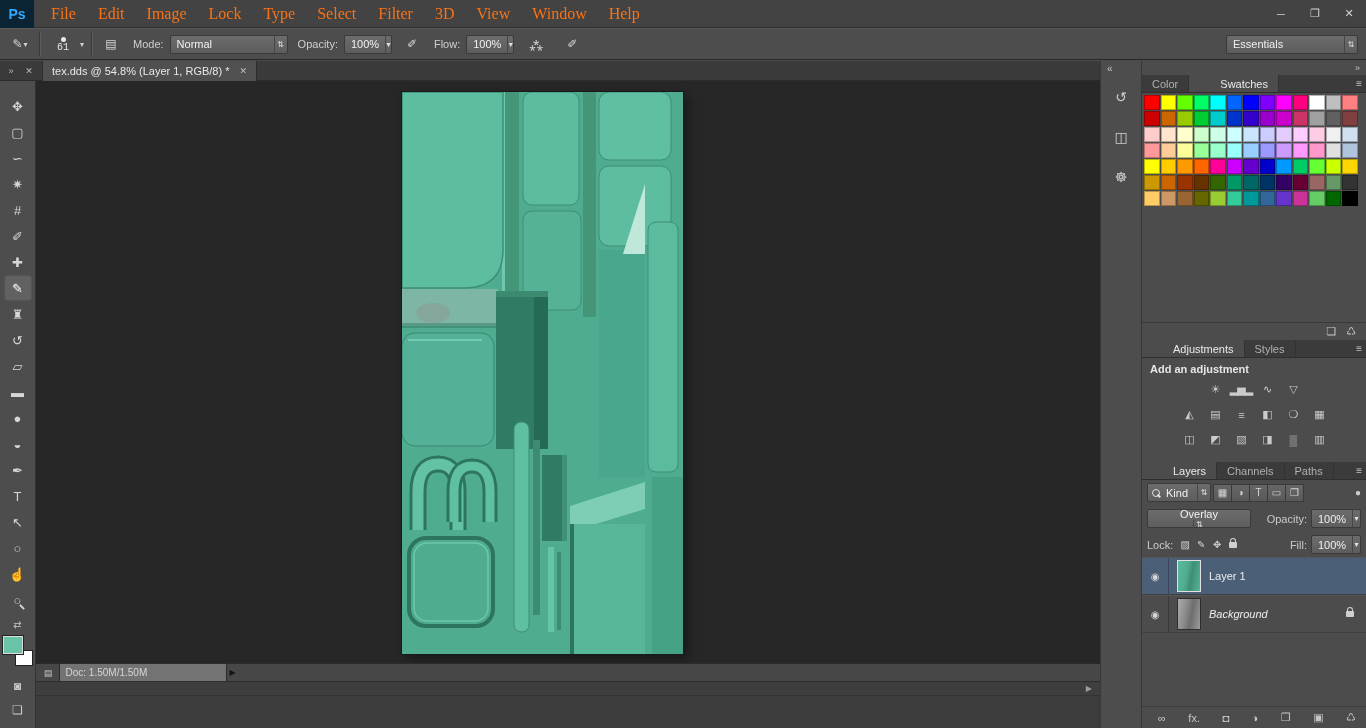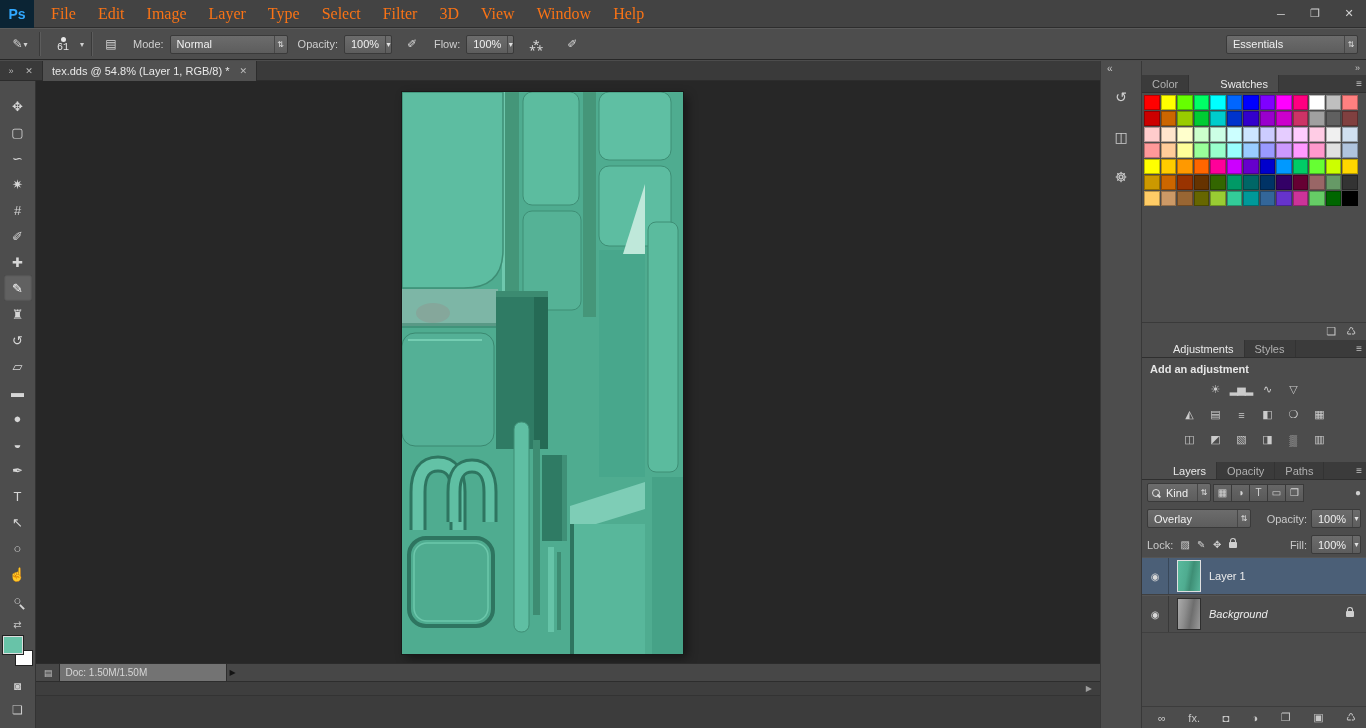--- a/index.html
+++ b/index.html
@@ -91,21 +91,21 @@
   #layers-panel{flex:1;}
   .lp-row{display:flex;align-items:center;padding:0 5px;flex:none;}
   .lp-filter{height:25px;gap:3px;}
   .kind-field{width:64px;}
   .mag{position:relative;width:8px;height:8px;margin-left:4px;}
   .mag::before{content:"";position:absolute;width:6px;height:6px;border:1px solid #E0E0E0;border-radius:50%;left:0;top:0;}
   .mag::after{content:"";position:absolute;width:4px;height:1.5px;background:#E0E0E0;transform:rotate(45deg);right:-1px;bottom:0;}
   .f-icon{width:19px;height:18px;background:linear-gradient(#666,#595959);border:1px solid #3A3A3A;display:flex;align-items:center;justify-content:center;color:#D5D5D5;font-size:10px;margin-left:-1px;}
   .f-toggle{margin-left:auto;color:#CFCFCF;font-size:10px;}
   .lp-blend{height:27px;}
-  .blend-field{width:104px;}
+  .blend-field{width:104px;flex-direction:column;}
   .small-label{color:#C9C9C9;font-size:11px;}
   .combo{width:50px;}
   .lp-lock{height:25px;}
   .lock-ic{width:16px;text-align:center;color:#CFCFCF;font-size:10px;}
   .padlock{width:8px;height:6px;background:#CFCFCF;border-radius:1px;position:relative;display:inline-block;margin-left:4px;}
   .padlock::before{content:"";position:absolute;top:-4px;left:1px;width:4px;height:4px;border:1.5px solid #CFCFCF;border-bottom:none;border-radius:3px 3px 0 0;}
   .layer-row{height:38px;display:flex;align-items:center;border-bottom:1px solid #404040;border-top:1px solid #555;flex:none;}
   .eye-cell{width:27px;align-self:stretch;display:flex;align-items:center;justify-content:center;border-right:1px solid rgba(0,0,0,.25);color:#D8D8D8;font-size:10px;}
   .thumb{width:24px;height:32px;margin:0 8px;flex:none;}
   .thumb.teal{background:linear-gradient(100deg,#5ABA9E 0%,#4FAC90 40%,#3E8E75 60%,#57B59A 100%);border:1px solid #E0E0E0;}
@@ -119,21 +119,21 @@
 </head>
 <body data-name="photoshop-window">
 
 <div id="titlebar" data-name="title-bar">
   <div class="pslogo" data-name="photoshop-logo">Ps</div>
   <div class="menus" data-name="menu-bar">
 
   <span class="menu-item" data-name="menu-item">File</span>
       <span class="menu-item" data-name="menu-item">Edit</span>
       <span class="menu-item" data-name="menu-item">Image</span>
-      <span class="menu-item" data-name="menu-item">Layer</span>
+      <span class="menu-item" data-name="menu-item">Lock</span>
       <span class="menu-item" data-name="menu-item">Type</span>
       <span class="menu-item" data-name="menu-item">Select</span>
       <span class="menu-item" data-name="menu-item">Filter</span>
       <span class="menu-item" data-name="menu-item">3D</span>
       <span class="menu-item" data-name="menu-item">View</span>
       <span class="menu-item" data-name="menu-item">Window</span>
       <span class="menu-item" data-name="menu-item">Help</span>
     </div>
   <div class="win-controls" data-name="window-controls">
     <span class="win-btn" data-name="minimize-icon">─</span>
@@ -524,21 +524,21 @@
         <span class="adj-icon" data-name="gradient-map-icon">▒</span>
         <span class="adj-icon" data-name="selective-color-icon">▥</span>
       </div>
   </div>
 
   <div class="panel" id="layers-panel" data-name="layers-panel">
     <div class="ptabs" data-name="layers-panel-tabs">
 
       <span class="pmenu" data-name="panel-menu-icon">≡</span>
     <span class="ptab sel" data-name="panel-tab">Layers</span>
-        <span class="ptab" data-name="panel-tab">Opacity</span>
+        <span class="ptab" data-name="panel-tab">Channels</span>
         <span class="ptab" data-name="panel-tab">Paths</span>
       </div>
     <div class="lp-row lp-filter" data-name="layer-filter-row">
       <div class="field kind-field" data-name="filter-kind-dropdown">
         <span class="mag" data-name="search-icon"></span>
         <span class="val" data-name="filter-kind-value">Kind</span>
         <span class="dd-seg" data-name="dropdown-arrows-icon">⇅</span>
       </div>
       <div style="display:flex" data-name="layer-filter-buttons">
 

